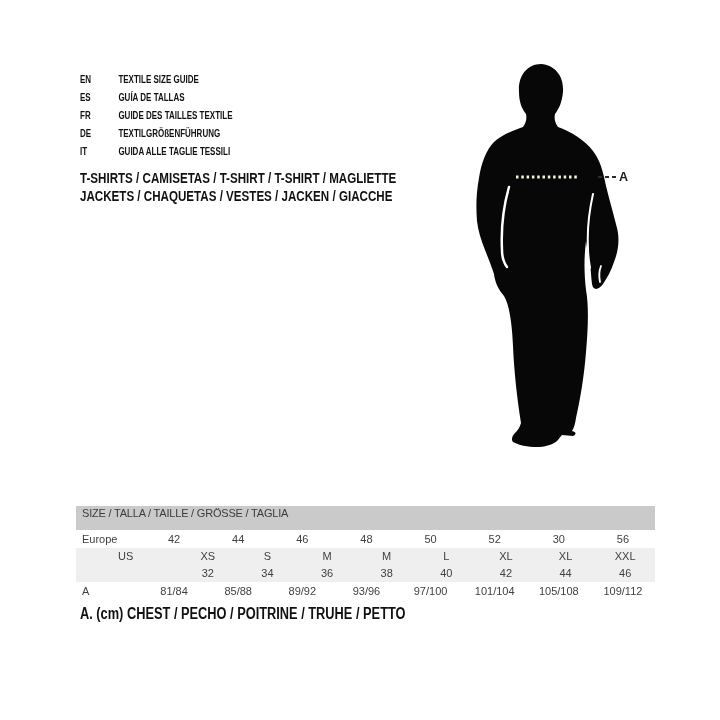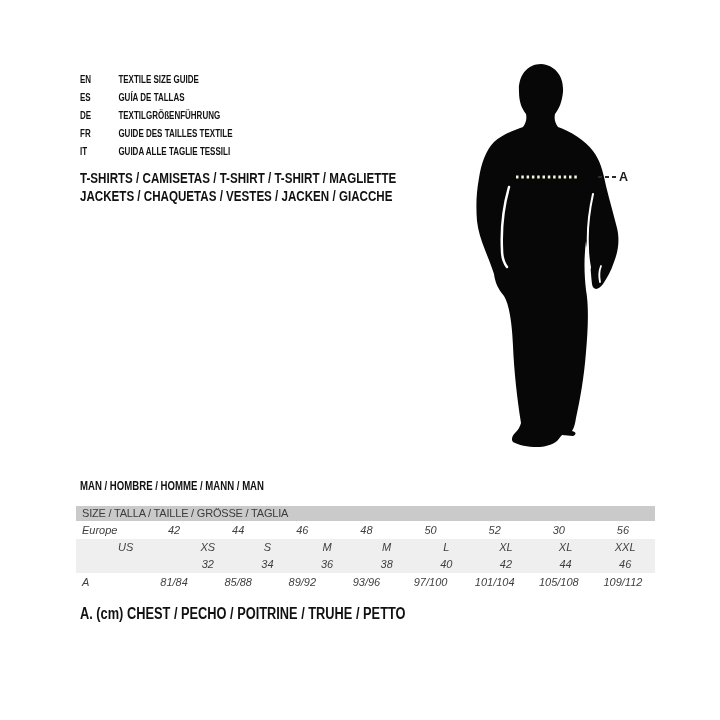--- a/index.html
+++ b/index.html
@@ -17,47 +17,47 @@
   .ptype-block{position:absolute;left:80px;top:169px;}
   .ptype-line{height:18px;line-height:18px;font-size:14.5px;font-weight:bold;}
   
   .figure-svg{position:absolute;left:440px;top:55px;}
   .measure-label{position:absolute;left:619px;top:170px;font-size:12.5px;font-weight:bold;color:#1a1a1a;}
   
   .section-heading{position:absolute;left:80px;top:478px;font-size:12px;font-weight:bold;line-height:16px;}
   .footnote{position:absolute;left:80px;top:606px;font-size:16px;font-weight:bold;line-height:16px;}
   
   .size-table{position:absolute;left:76px;top:506px;width:579px;font-size:11px;color:#3f3f3f;}
-  .t-header{height:15px;line-height:15px;background:#cacaca;color:#3c3c3c;padding-left:6px;
+  .t-header{height:24px;line-height:15px;background:#cacaca;color:#3c3c3c;padding-left:6px;
             font-size:11px;letter-spacing:-0.2px;}
-  .t-row{display:flex;font-style:italic;}
+  .t-row{display:flex;}
   .t-row.r-white{background:#ffffff;}
   .t-row.r-gray{background:#efefef;}
   .t-row.h18{height:18px;line-height:18px;}
   .t-row.h17{height:17px;line-height:17px;padding-left:36px;}
   .t-label{width:66px;padding-left:6px;box-sizing:border-box;text-align:left;}
   .t-cell{flex:1;text-align:center;}
 </style>
 </head>
 <body>
 
 <div class="canvas">
 
   <div class="lang-block">
     <div class="lang-row">
       <span class="cond"><span class="code">EN</span><span>TEXTILE SIZE GUIDE</span></span>
     </div>
     <div class="lang-row">
       <span class="cond"><span class="code">ES</span><span>GUÍA DE TALLAS</span></span>
     </div>
     <div class="lang-row">
-      <span class="cond"><span class="code">DE</span><span>TEXTILGRÖßENFÜHRUNG</span></span>
+      <span class="cond"><span class="code">FR</span><span>GUIDE DES TAILLES TEXTILE</span></span>
     </div>
     <div class="lang-row">
-      <span class="cond"><span class="code">FR</span><span>GUIDE DES TAILLES TEXTILE</span></span>
+      <span class="cond"><span class="code">DE</span><span>TEXTILGRÖßENFÜHRUNG</span></span>
     </div>
     <div class="lang-row">
       <span class="cond"><span class="code">IT</span><span>GUIDA ALLE TAGLIE TESSILI</span></span>
     </div>
   </div>
 
   <div class="ptype-block">
     <div class="ptype-line"><span class="cond">T-SHIRTS / CAMISETAS / T-SHIRT / T-SHIRT / MAGLIETTE</span></div>
     <div class="ptype-line"><span class="cond">JACKETS / CHAQUETAS / VESTES / JACKEN / GIACCHE</span></div>
   </div>
@@ -100,21 +100,20 @@
       C 518 76 527 64 541 64
       Z"></path>
     <path d="M 593 194 C 589 212 587 230 588 248 C 588 256 589 262 590 268" fill="none" stroke="#ffffff" stroke-width="2" stroke-linecap="round"></path>
     <path d="M 509 187 C 503 208 501 230 502 250 C 502 257 504 263 507 267" fill="none" stroke="#ffffff" stroke-width="2.5" stroke-linecap="round"></path>
     <path d="M 601 266 C 599 271 599 277 600 282" fill="none" stroke="#ffffff" stroke-width="1.8" stroke-linecap="round"></path>
     <line x1="516" y1="177" x2="579" y2="177" stroke="#f4f4da" stroke-width="3" stroke-dasharray="2.5 2.8"></line>
     <line x1="598" y1="177" x2="616" y2="177" stroke="#2b2b2b" stroke-width="2" stroke-dasharray="4 3"></line>
   </svg>
   <div class="measure-label">A</div>
 
-  <div class="section-heading"><span class="cond">MAN / HOMBRE / HOMME / MANN / MAN</span></div>
 
   <div class="size-table">
     <div class="t-header"><span>SIZE / TALLA / TAILLE / GRÖSSE / TAGLIA</span></div>
 
     <div class="t-row r-white h18">
       <div class="t-label">Europe</div>
       <div class="t-cell">42</div>
       <div class="t-cell">44</div>
       <div class="t-cell">46</div>
       <div class="t-cell">48</div>

